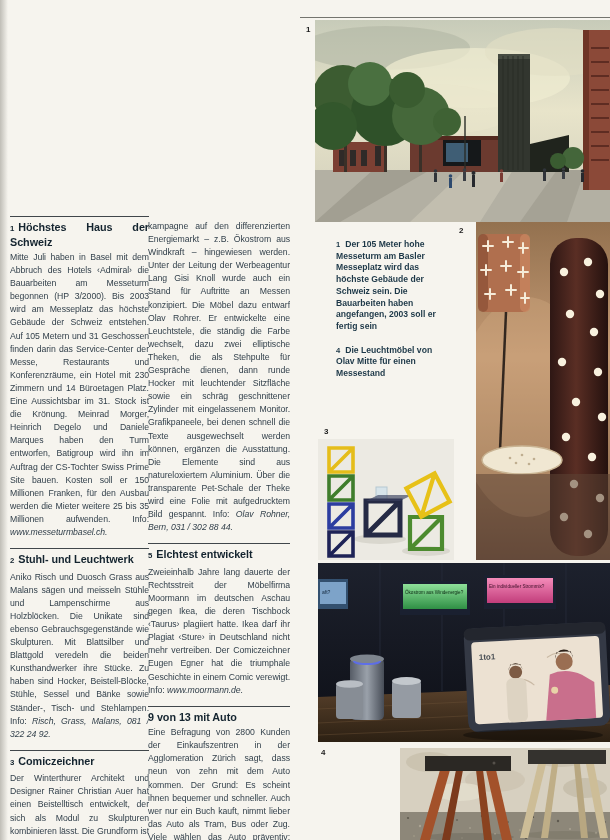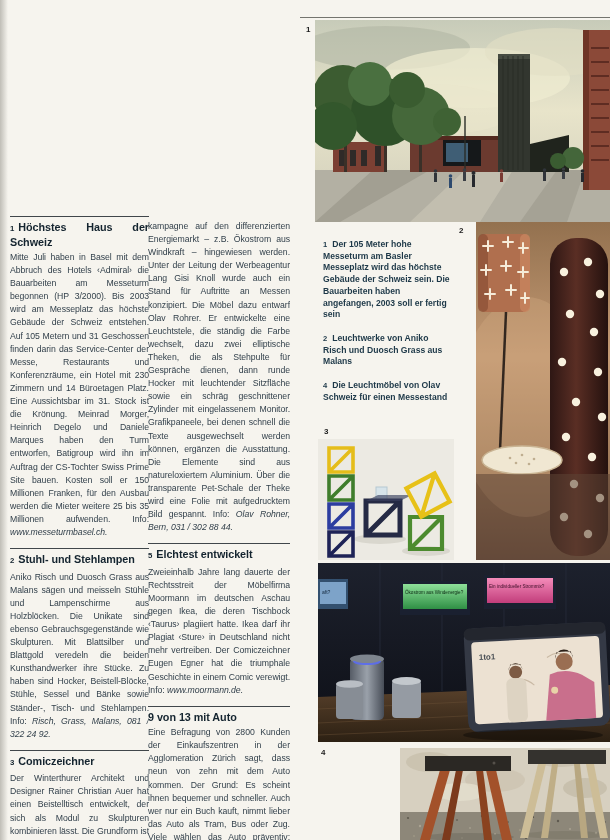--- a/index.html
+++ b/index.html
@@ -18,42 +18,42 @@
   .art-num{font-size:7.8px;margin-right:4px;}
   .art p{margin:0 0 9px 0;}
   .info{font-style:italic;}
   
   .toprule{position:absolute;left:300px;top:17px;width:310px;border-top:1.5px solid #74746e;}
   .fig{position:absolute;overflow:hidden;}
   .fig svg{display:block;width:100%;height:100%;}
   .fig-label{position:absolute;font-size:8px;font-weight:bold;color:#1c1c1c;}
   .captions{position:absolute;left:320px;top:239px;width:133px;font-size:8.6px;
             line-height:11.7px;font-weight:bold;color:#1d3848;text-align:left;}
-  .cap{margin:0 0 12px 3px;}
+  .cap{margin:0 0 12px 16px;}
   .cap-num{font-size:7.6px;margin-right:5px;}
   svg text{font-family:"Liberation Sans",sans-serif;}
 </style>
 </head>
 <body>
 
 <div class="page">
   <div class="spine"></div>
   <div class="toprule"></div>
 
   <div class="col col-left">
 
     <div class="art">
       <div class="rule"></div>
       <h3 class="art-title"><span class="art-num">1</span><span>Höchstes Haus der Schweiz</span></h3>
       <p><span>Mitte Juli haben in Basel mit dem Abbruch des Hotels ‹Admiral› die Bauarbeiten am Messeturm begonnen (HP 3/2000). Bis 2003 wird am Messeplatz das höchste Gebäude der Schweiz entstehen. Auf 105 Metern und 31 Geschossen finden darin das Service-Center der Messe, Restaurants und Konferenzräume, ein Hotel mit 230 Zimmern und 14 Büroetagen Platz. Eine Aussichtsbar im 31. Stock ist die Krönung. Meinrad Morger, Heinrich Degelo und Daniele Marques haben den Turm entworfen, Batigroup wird ihn im Auftrag der CS-Tochter Swiss Prime Site bauen. Kosten soll er 150 Millionen Franken, für den Ausbau werden die Mieter weitere 25 bis 35 Millionen aufwenden. Info:</span> <i class="info">www.messeturmbasel.ch.</i></p>
     </div>
 
     <div class="art">
       <div class="rule"></div>
-      <h3 class="art-title"><span class="art-num">2</span><span>Stuhl- und Stehlampen</span></h3>
+      <h3 class="art-title"><span class="art-num">2</span><span>Stuhl- und Leuchtwerk</span></h3>
       <p><span>Aniko Risch und Duosch Grass aus Malans sägen und meisseln Stühle und Lampenschirme aus Holzblöcken. Die Unikate sind ebenso Gebrauchsgegenstände wie Skulpturen. Mit Blattsilber und Blattgold veredeln die beiden Kunsthandwerker ihre Stücke. Zu haben sind Hocker, Beistell-Blöcke, Stühle, Sessel und Bänke sowie Ständer-, Tisch- und Stehlampen. Info:</span> <i class="info">Risch, Grass, Malans, 081 / 322 24 92.</i></p>
     </div>
 
     <div class="art">
       <div class="rule"></div>
       <h3 class="art-title"><span class="art-num">3</span><span>Comiczeichner</span></h3>
       <p><span>Der Winterthurer Architekt und Designer Rainer Christian Auer hat einen Beistelltisch entwickelt, der sich als Modul zu Skulpturen kombinieren lässt. Die Grundform ist ein Würfel. Eine Schräge teilt die Seitenfläche in ein Dreieck und ein Trapez. Die Tischfläche ist ein eingesetztes Glas. Info:</span> </p>
     </div>
 
   </div>
@@ -332,16 +332,15 @@
         <polygon points="152,16 158,16 148,90 141,90" fill="#bfae87"></polygon>
         <polygon points="186,16 194,16 208,90 200,90" fill="#cdbd97"></polygon>
         <polygon points="174,16 180,16 188,90 181,90" fill="#b8a781"></polygon>
         <rect x="128" y="2" width="78" height="14" fill="#34322e"></rect>
       </g>
     </svg>
   </div>
 
   <div class="captions">
     <div class="cap"><span class="cap-num">1</span><span>Der 105 Meter hohe Messeturm am Basler Messeplatz wird das höchste Gebäude der Schweiz sein. Die Bauarbeiten haben angefangen, 2003 soll er fertig sein</span></div>
-    <div class="cap"><span class="cap-num">2</span><span>Leuchtwerke von Aniko Risch und Duosch Grass aus Malans</span></div>
-    <div class="cap"><span class="cap-num">4</span><span>Die Leuchtmöbel von Olav Schweiz für einen Messestand</span></div>
+    <div class="cap"><span class="cap-num">4</span><span>Die Leuchtmöbel von Olav Mitte für einen Messestand</span></div>
   </div>
 </div>
 
 </body></html>

